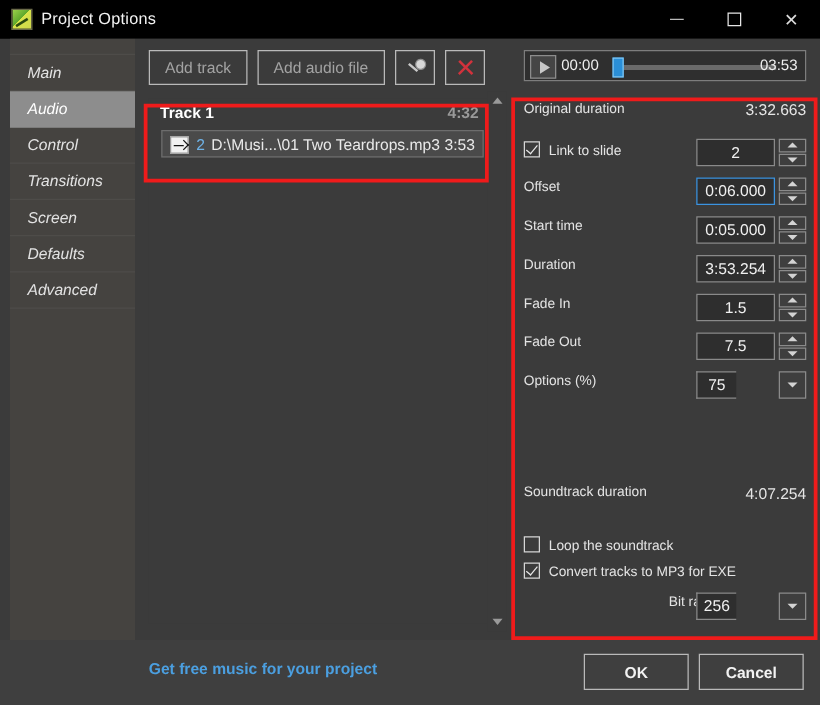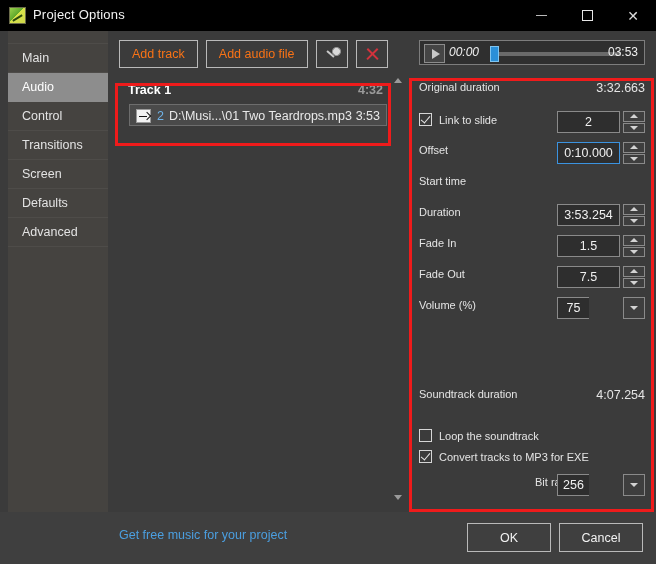--- a/index.html
+++ b/index.html
@@ -23,28 +23,28 @@
   #w-min{left:518px;} #w-max{left:564px;} #w-close{left:610px;}
   .glyph-min{width:11px;height:1px;background:#b9b9b9;display:block;}
   .glyph-max{width:11px;height:11px;border:1.4px solid #e6e6e6;display:block;box-sizing:border-box;}
 
   
   .client{position:absolute;left:0;top:31px;width:656px;height:533px;background:#3b3b3b;}
 
   
   .sidebar{position:absolute;left:8px;top:0px;width:100px;height:481px;background:#454340;}
   .side-item{position:relative;height:29px;line-height:29px;padding-left:14px;color:#e3e3e3;font-size:12.5px;
-     border-bottom:1px solid #4e4c49;box-sizing:border-box;cursor:default;}
+     border-bottom:1px solid #4e4c49;box-sizing:border-box;cursor:default;font-style:italic;}
   .side-item.spacer-top{height:13px;border-bottom:1px solid #4e4c49;}
   .side-item.sel{background:#8d8d8d;color:#fff;border-bottom:1px solid #8d8d8d;}
 
   
   .middle{position:absolute;left:108px;top:0;width:300px;height:481px;background:#3b3b3b;}
   .toolbar{position:absolute;left:11px;top:9px;height:28px;display:flex;gap:8px;align-items:center;}
-  .tbtn{height:28px;border:1px solid #b9b9b9;background:#3b3b3b;color:#f97316;font-size:12.5px;
+  .tbtn{height:28px;border:1px solid #b9b9b9;background:#3b3b3b;color:#a3a3a3;font-size:12.5px;
     display:flex;align-items:center;justify-content:center;padding:0 12px;box-sizing:border-box;cursor:default;}
   .tbtn.icon{width:32px;padding:0;}
   .mic{position:relative;width:16px;height:16px;}
   .mic:before{content:"";position:absolute;left:8px;top:1px;width:7px;height:7px;border-radius:50%;
      background:#d8d8d8;border:1px solid #8e8e8e;transform:rotate(40deg);}
   .mic:after{content:"";position:absolute;left:2px;top:7px;width:9px;height:2px;background:#c9c9c9;transform:rotate(40deg);}
   .xmark{position:relative;width:16px;height:16px;}
   .xmark:before,.xmark:after{content:"";position:absolute;left:1px;top:7px;width:15px;height:2.4px;background:#d2323c;}
   .xmark:before{transform:rotate(45deg);} .xmark:after{transform:rotate(-45deg);}
 
@@ -69,21 +69,21 @@
   .tri.up{border-bottom:5px solid #9a9a9a;}
   .tri.dn{border-top:5px solid #9a9a9a;}
 
   
   .props{position:absolute;left:408px;top:0;width:248px;height:481px;background:#3b3b3b;}
   .player{position:absolute;left:11px;top:9px;width:226px;height:25px;border:1px solid #7d7d7d;background:#2f2f2f;box-sizing:border-box;}
   .play-btn{position:absolute;left:4px;top:3px;width:19px;height:17px;border:1px solid #8c8c8c;background:#454545;
      display:flex;align-items:center;justify-content:center;cursor:default;}
   .play-tri{width:0;height:0;border-top:5px solid transparent;border-bottom:5px solid transparent;border-left:8px solid #c9c9c9;margin-left:2px;}
   .pl-time{position:absolute;top:4px;font-size:12px;color:#efefef;}
-  .pl-time.l{left:29px;font-style:italic;} .pl-time.r{right:6px;}
+  .pl-time.l{left:29px;} .pl-time.r{right:6px;}
   .pl-track{position:absolute;left:71px;top:11px;width:130px;height:4px;background:#6a6a6a;}
   .pl-thumb{position:absolute;left:70px;top:5px;width:9px;height:16px;background:#2a8fd8;border:1px solid #7fc4f0;box-sizing:border-box;}
 
   .prow{position:absolute;left:11px;width:226px;height:22px;}
   .plabel{position:absolute;left:0;top:2px;font-size:11px;color:#e4e4e4;}
   .pvalue{position:absolute;right:0;top:2px;font-size:12.5px;color:#e5e5e5;}
 
   .spin{position:absolute;right:0;top:0;width:88px;height:22px;display:flex;}
   .spin .field{flex:1;background:#2e2e2e;border:1px solid #8a8a8a;box-sizing:border-box;display:flex;align-items:center;
      justify-content:center;font-size:12.5px;color:#f0f0f0;}
@@ -103,21 +103,21 @@
 
   .chk{position:relative;display:inline-block;width:13px;height:13px;border:1px solid #d6d6d6;background:#3b3b3b;
      box-sizing:border-box;vertical-align:-2px;margin-right:7px;}
   .chk.on:after{content:"";position:absolute;left:3px;top:0px;width:4px;height:8px;border-right:1.6px solid #e8e8e8;
      border-bottom:1.6px solid #e8e8e8;transform:rotate(40deg);}
 
   
   .redbox{position:absolute;border:3px solid #ef1b1b;box-sizing:border-box;pointer-events:none;}
 
   
-  .bottom{position:absolute;left:0;top:481px;width:656px;height:52px;background:#3f3f3f;}
+  .bottom{position:absolute;left:0;top:481px;width:656px;height:52px;background:#3f3f3f;font-weight:bold;}
   .freemusic{position:absolute;left:119px;top:16px;font-size:12.5px;color:#4b9fe0;cursor:default;}
   .bbtn{position:absolute;top:11px;width:84px;height:29px;border:1px solid #b9b9b9;background:#3f3f3f;color:#f2f2f2;
      font-size:12.5px;display:flex;align-items:center;justify-content:center;box-sizing:border-box;cursor:default;}
   #btn-ok{left:467px;} #btn-cancel{left:559px;}
 </style>
 </head>
 <body>
 
 <div class="window">
 
@@ -213,34 +213,45 @@
             <div class="b">
                 <i class="tri2 dn"></i>
               </div>
           </div>
         </div>
       </div>
 
       <div class="prow" style="top:111px">
         <div class="plabel">Offset</div>
         <div class="spin focus">
-          <div class="field">0:10.000</div>
+          <div class="field">0:06.000</div>
           <div class="btns">
             <div class="b">
                 <i class="tri2 up"></i>
               </div>
             <div class="b">
                 <i class="tri2 dn"></i>
               </div>
           </div>
         </div>
       </div>
 
       <div class="prow" style="top:142px">
         <div class="plabel">Start time</div>
+        <div class="spin">
+          <div class="field">0:05.000</div>
+          <div class="btns">
+            <div class="b">
+                <i class="tri2 up"></i>
+              </div>
+            <div class="b">
+                <i class="tri2 dn"></i>
+              </div>
+          </div>
+        </div>
       </div>
 
       <div class="prow" style="top:173px">
         <div class="plabel">Duration</div>
         <div class="spin">
           <div class="field">3:53.254</div>
           <div class="btns">
             <div class="b">
                 <i class="tri2 up"></i>
               </div>
@@ -275,21 +286,21 @@
                 <i class="tri2 up"></i>
               </div>
             <div class="b">
                 <i class="tri2 dn"></i>
               </div>
           </div>
         </div>
       </div>
 
       <div class="prow" style="top:266px">
-        <div class="plabel">Volume (%)</div>
+        <div class="plabel">Options (%)</div>
         <div class="combo">
           <div class="field">75</div>
           <div class="arrow">
               <i class="tri2 dn"></i>
             </div>
         </div>
       </div>
 
       <div class="prow" style="top:355px">
         <div class="plabel">Soundtrack duration</div>

